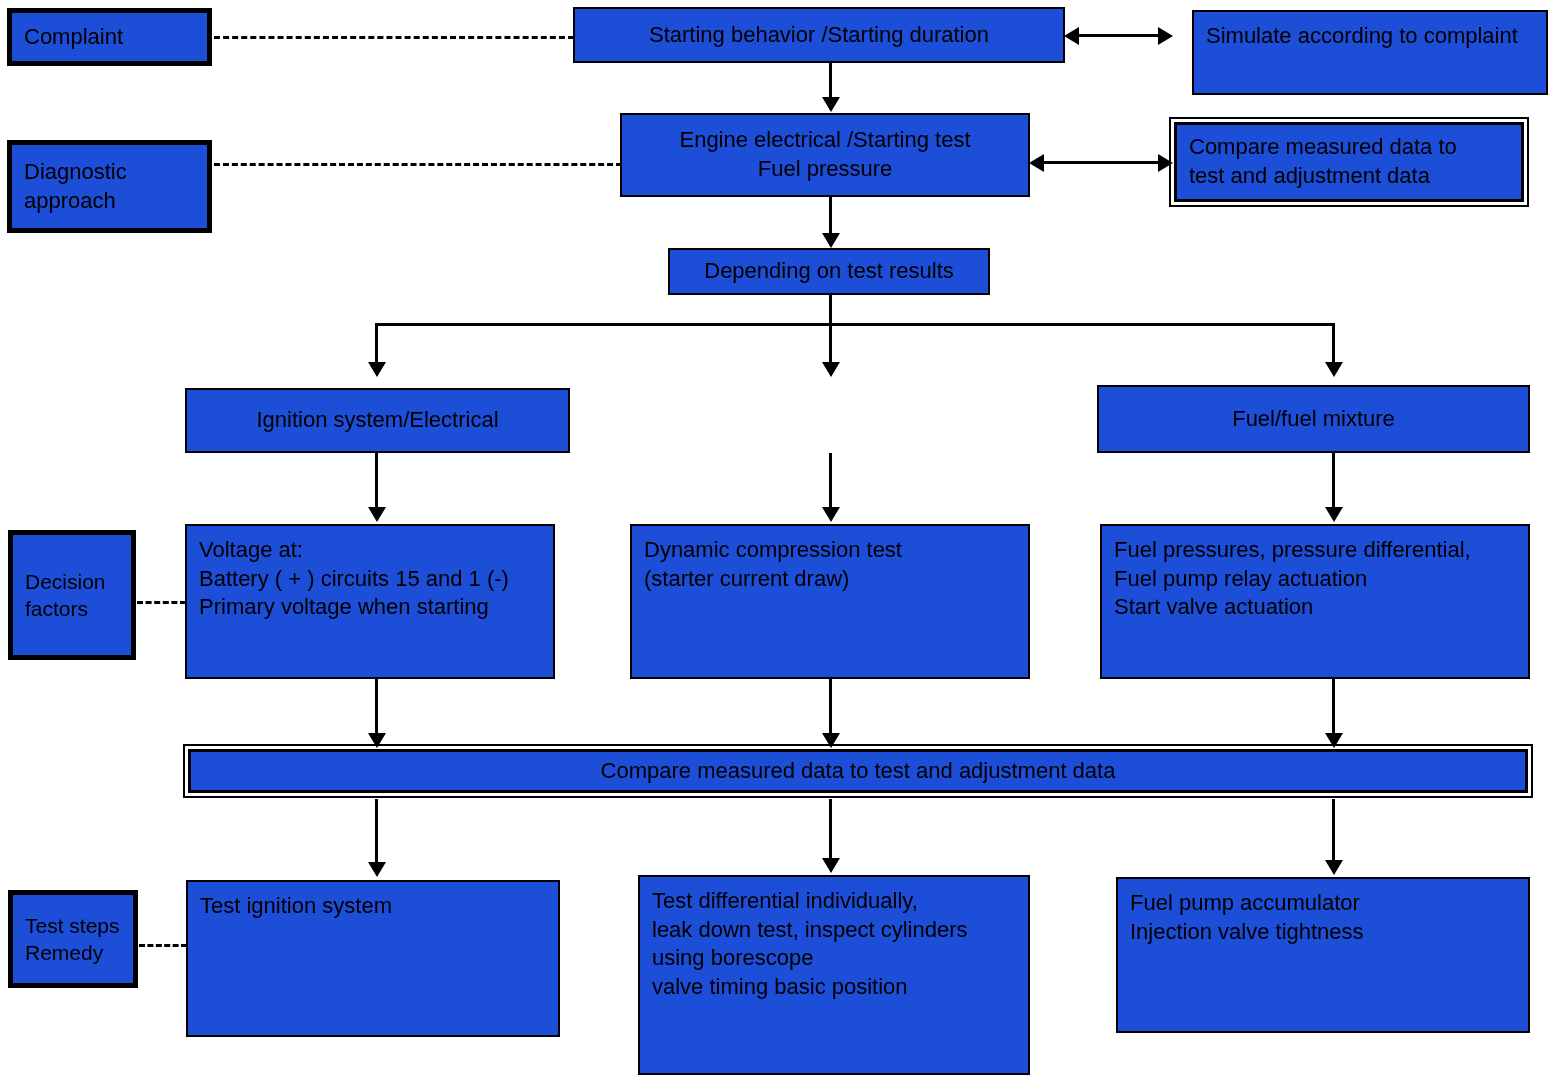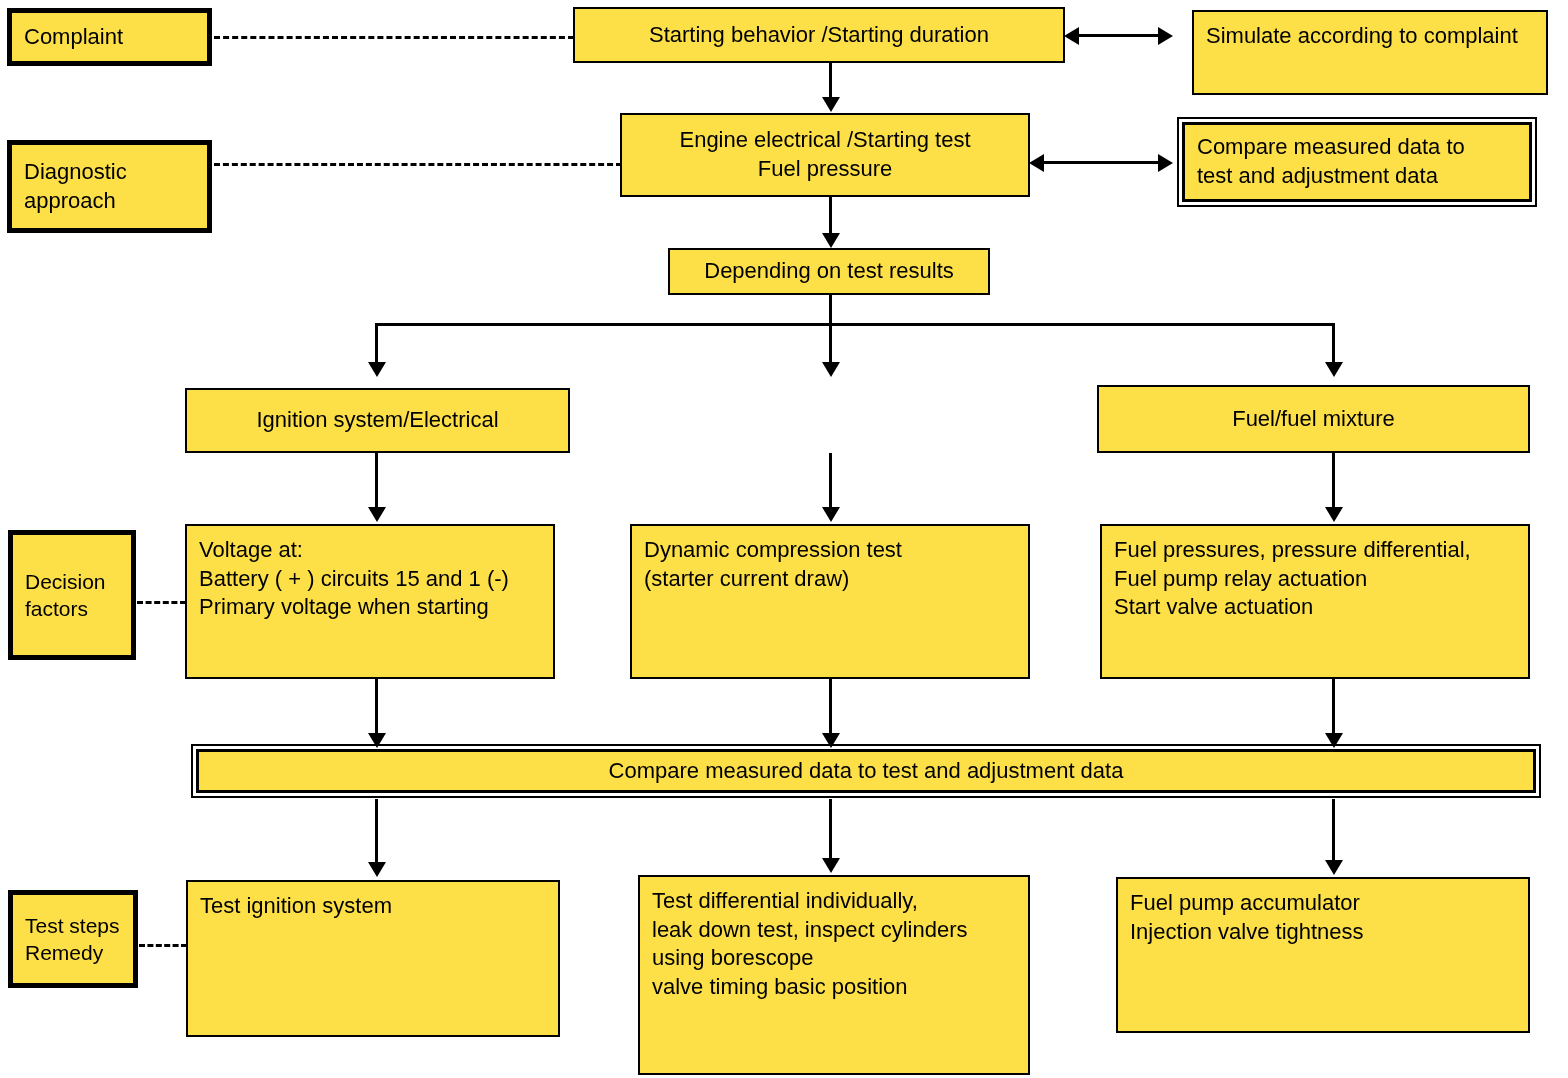--- a/index.html
+++ b/index.html
@@ -12,38 +12,37 @@
     width: 1568px;
     height: 1078px;
     background: #ffffff;
     font-family: "Liberation Sans", sans-serif;
     color: #000000;
     overflow: hidden;
   }
   .box {
     position: absolute;
     box-sizing: border-box;
-    background: #fde047;
+    background: #1d4ed8;
     border: 2px solid #000000;
     display: flex;
     white-space: pre-line;
     line-height: 1.30;
   }
   .box .txt {
     display: block;
     width: 100%;
   }
   
   .box.thick { border-width: 5px; }
   
   .box.double {
     border-width: 3px;
     outline: 2px solid #000000;
     outline-offset: 3px;
-    margin-left: 8px;
   }
   .center { align-items: center; justify-content: center; text-align: center; }
   .topleft { align-items: flex-start; justify-content: flex-start; text-align: left; }
   .midleft { align-items: center; justify-content: flex-start; text-align: left; }
   .fs21 { font-size: 21px; }
   .fs22 { font-size: 22px; }
   .pad-l { padding: 10px 12px; }
 
   
   .vline, .hline {

